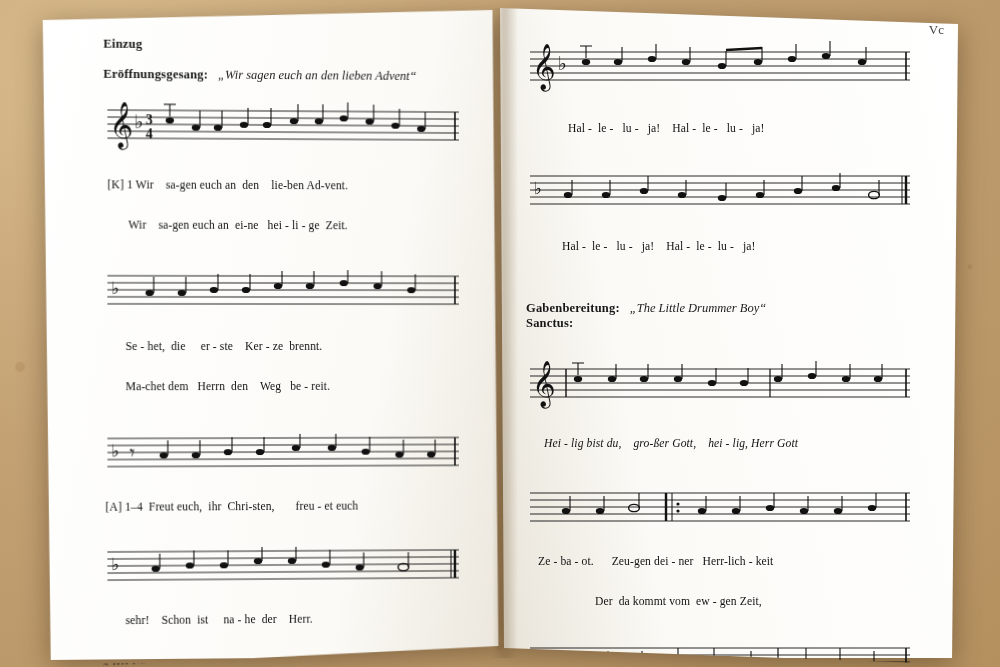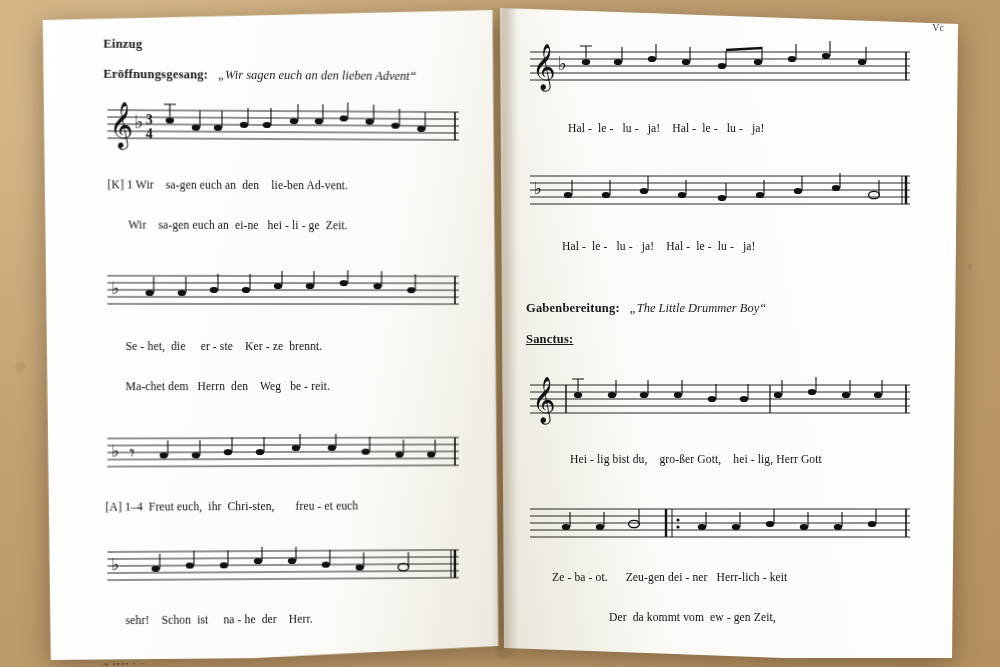--- a/index.html
+++ b/index.html
@@ -99,21 +99,21 @@
   .song-title {
     font-style: italic;
     font-weight: normal;
     font-size: 12.5px;
     color: #1b1b1b;
   }
   .corner-mark {
     position: absolute;
     right: 16px;
     top: 14px;
-    font-size: 10px;
+    font-size: 13px;
     color: #444;
     font-family: "Liberation Serif", serif;
   }
   
   .verses {
     font-size: 11.2px;
     line-height: 1.32;
     color: #111;
     text-align: justify;
   }
@@ -420,21 +420,21 @@
           <div class="lyrics" style="margin-left:36px;">
             <div class="lyric-line">Hal -  le -   lu -   ja!    Hal -  le -  lu -   ja!</div>
           </div>
         </div>
 
         <div class="hd-row" style="margin-top:22px;">
           <span class="hd">Gabenbereitung:</span>
           <span class="song-title" style="">„The Little Drummer Boy“</span>
         </div>
 
-        <div class="hd" style="margin-top:16px;text-decoration:underline;">Sanctus:</div>
+        <div class="hd" style="">Sanctus:</div>
 
         <div class="staff-block" style="margin-top:22px;">
           <svg class="staff-svg" width="388" height="58" viewBox="0 0 388 58">
             <g stroke="#111" stroke-width="0.9">
               <line x1="4" y1="16" x2="384" y2="16"></line>
               <line x1="4" y1="23" x2="384" y2="23"></line>
               <line x1="4" y1="30" x2="384" y2="30"></line>
               <line x1="4" y1="37" x2="384" y2="37"></line>
               <line x1="4" y1="44" x2="384" y2="44"></line>
             </g>
@@ -463,21 +463,21 @@
               <line x1="190" y1="30" x2="190" y2="15"></line>
               <line x1="222" y1="30" x2="222" y2="15"></line>
               <line x1="256" y1="26" x2="256" y2="11"></line>
               <line x1="290" y1="23" x2="290" y2="8"></line>
               <line x1="324" y1="26" x2="324" y2="11"></line>
               <line x1="356" y1="26" x2="356" y2="11"></line>
               <line x1="244" y1="16" x2="244" y2="44" stroke-width="1.2"></line>
               <line x1="380" y1="16" x2="380" y2="44" stroke-width="1.6"></line>
             </g>
           </svg>
-          <div class="lyrics" style="margin-left:44px;">
+          <div class="lyrics" style="margin-left:18px;font-style:italic;">
             <div class="lyric-line">Hei - lig bist du,    gro-ßer Gott,    hei - lig, Herr Gott</div>
           </div>
         </div>
 
         <div class="staff-block" style="margin-top:10px;">
           <svg class="staff-svg" width="388" height="42" viewBox="0 0 388 42">
             <g stroke="#111" stroke-width="0.9">
               <line x1="4" y1="6" x2="384" y2="6"></line>
               <line x1="4" y1="13" x2="384" y2="13"></line>
               <line x1="4" y1="20" x2="384" y2="20"></line>
@@ -507,21 +507,21 @@
               <line x1="350" y1="21" x2="350" y2="6"></line>
               <line x1="140" y1="6" x2="140" y2="34" stroke-width="2.4"></line>
               <line x1="146" y1="6" x2="146" y2="34" stroke-width="1"></line>
               <line x1="380" y1="6" x2="380" y2="34" stroke-width="1.6"></line>
             </g>
             <g fill="#111">
               <circle cx="152" cy="17" r="1.6"></circle>
               <circle cx="152" cy="24" r="1.6"></circle>
             </g>
           </svg>
-          <div class="lyrics" style="margin-left:26px;">
+          <div class="lyrics" style="margin-left:12px;">
             <div class="lyric-line">Ze - ba - ot.      Zeu-gen dei - ner   Herr-lich - keit</div>
             <div class="lyric-line">                   Der  da kommt vom  ew - gen Zeit,</div>
           </div>
         </div>
 
         <div class="staff-block" style="margin-top:8px;">
           <svg class="staff-svg" width="388" height="42" viewBox="0 0 388 42">
             <g stroke="#111" stroke-width="0.9">
               <line x1="4" y1="6" x2="384" y2="6"></line>
               <line x1="4" y1="13" x2="384" y2="13"></line>

